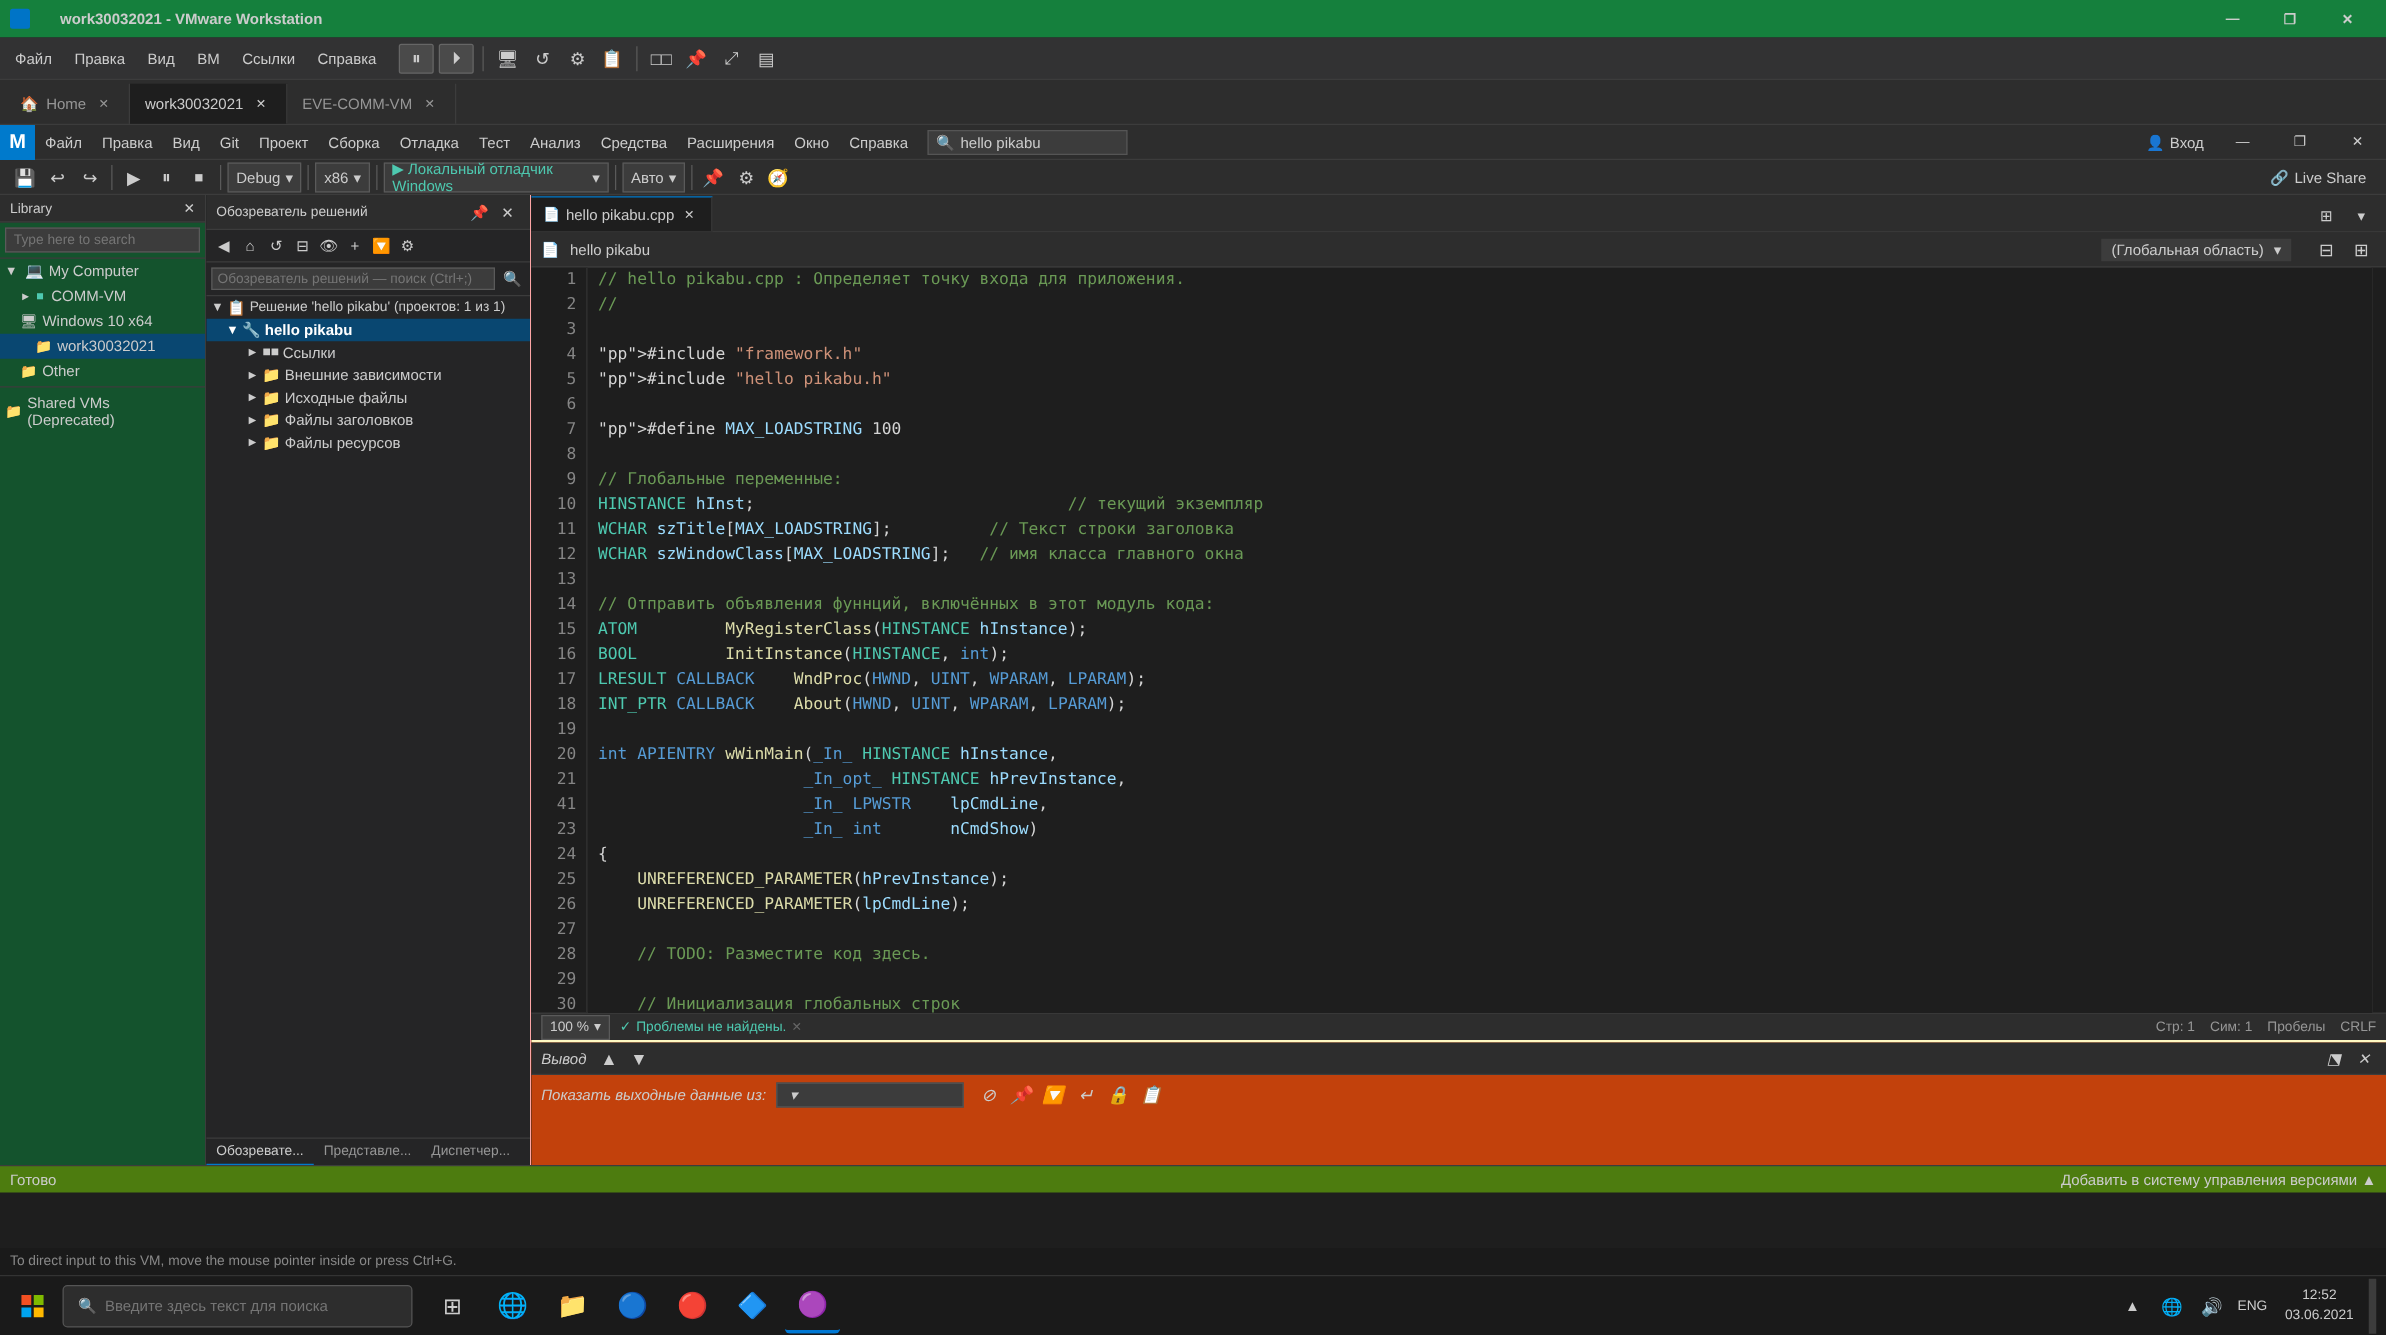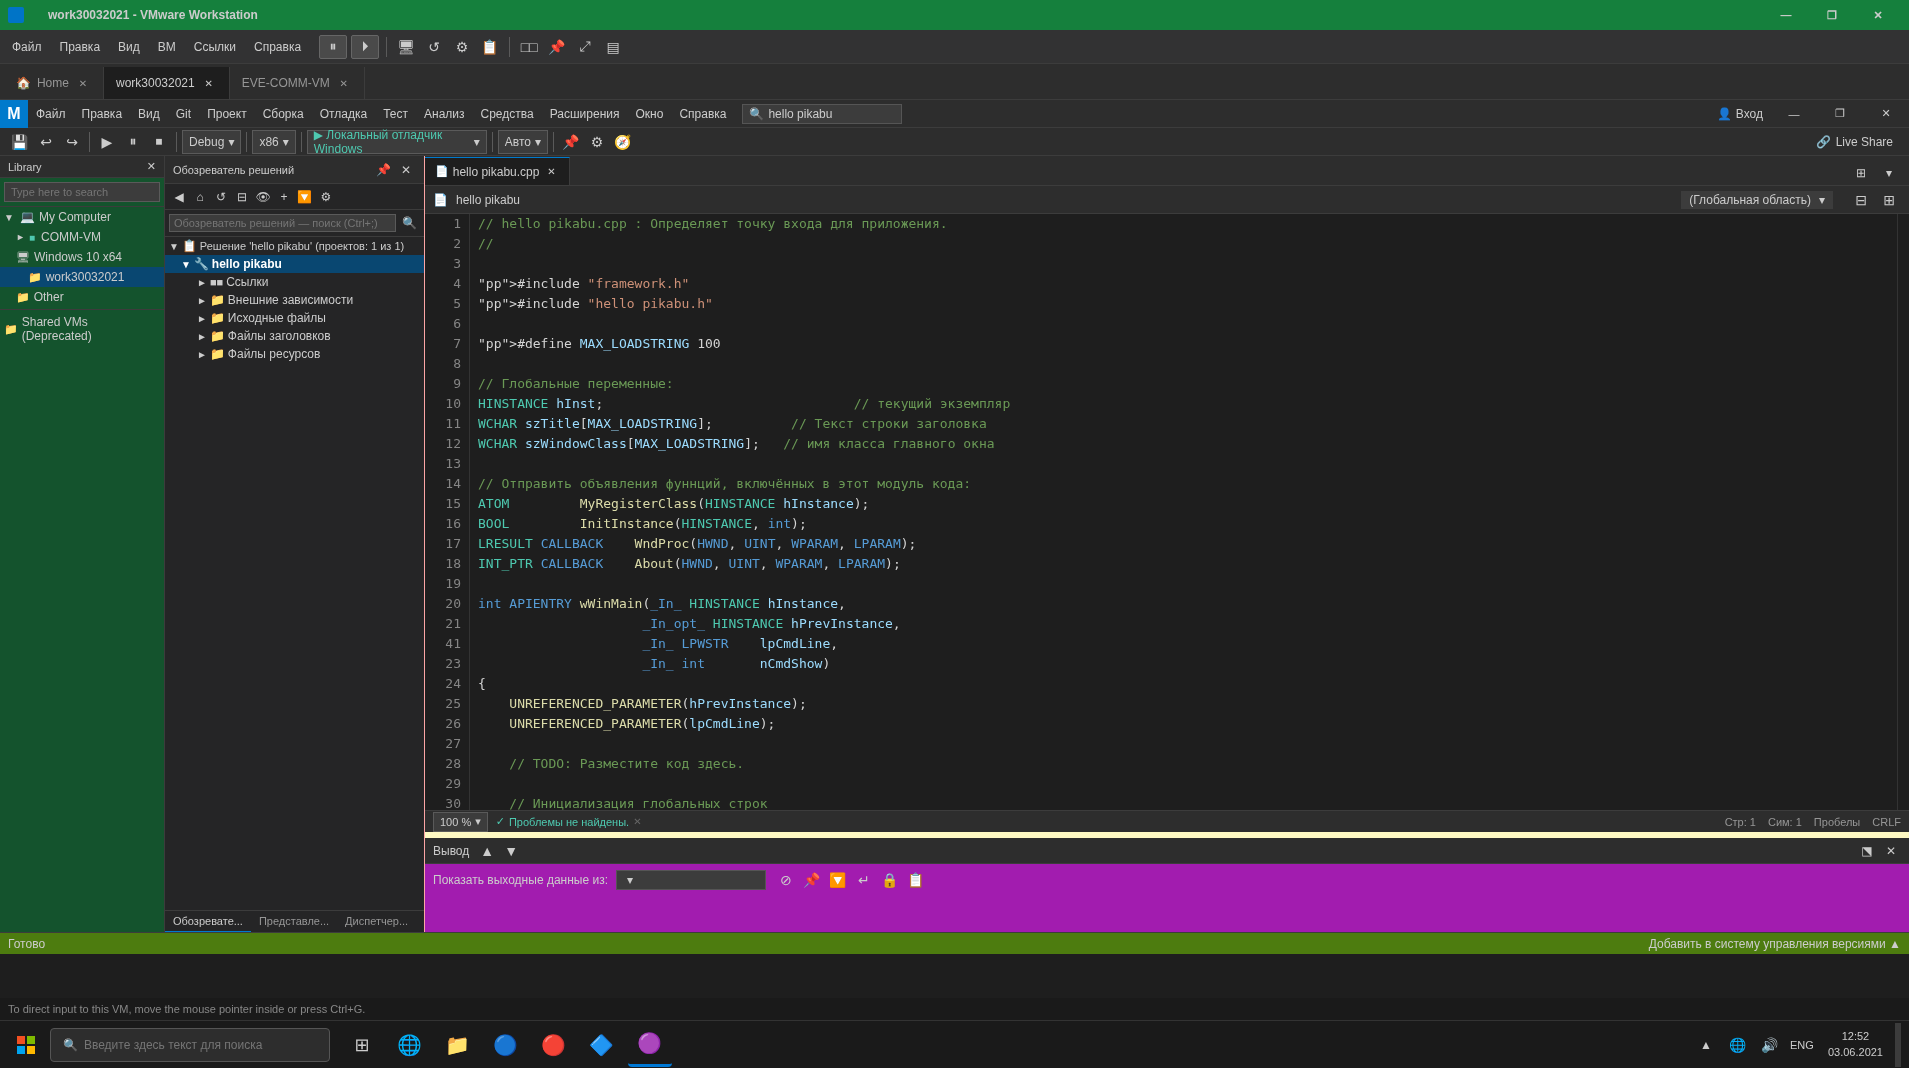--- a/index.html
+++ b/index.html
@@ -265,24 +265,25 @@
     
     .kw { color: #569cd6; }
     .cm { color: #6a9955; }
     .str { color: #ce9178; }
     .tp { color: #4ec9b0; }
     .fn { color: #dcdcaa; }
     .param { color: #9cdcfe; }
 
     
     .bottom-panel {
-      background: #a21caf;
-      border-top: 6px solid #fef9c3;
+      background: #c2410c;
+      border-top: 2px solid #fef9c3;
       display: flex;
       flex-direction: column;
+      font-style: italic;
     }
     .bottom-toolbar {
       display: flex; align-items: center; justify-content: space-between;
       padding: 2px 8px;
       background: #2d2d2d;
       border-bottom: 1px solid #3c3c3c;
       height: 26px;
     }
     .bottom-content {
       flex: 1;

